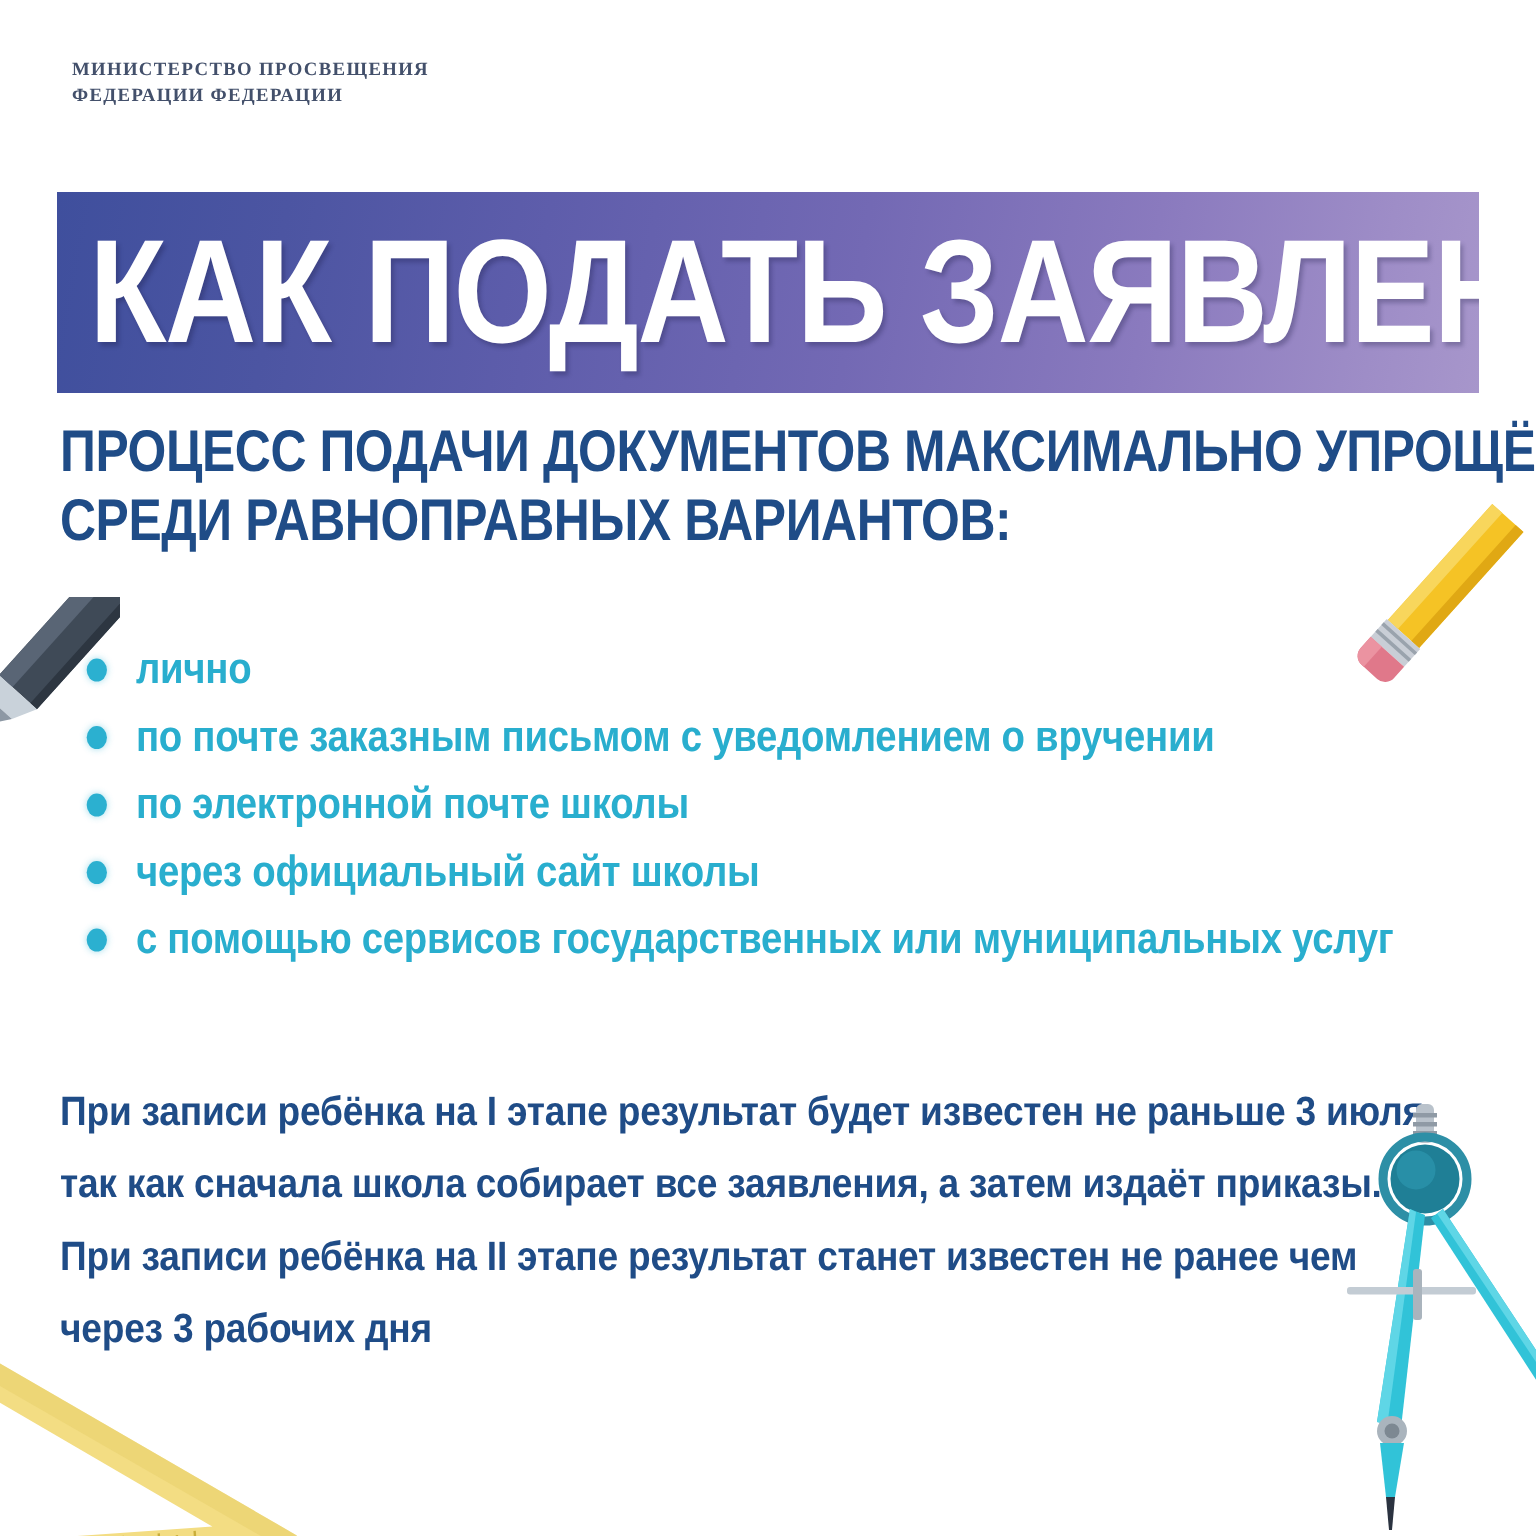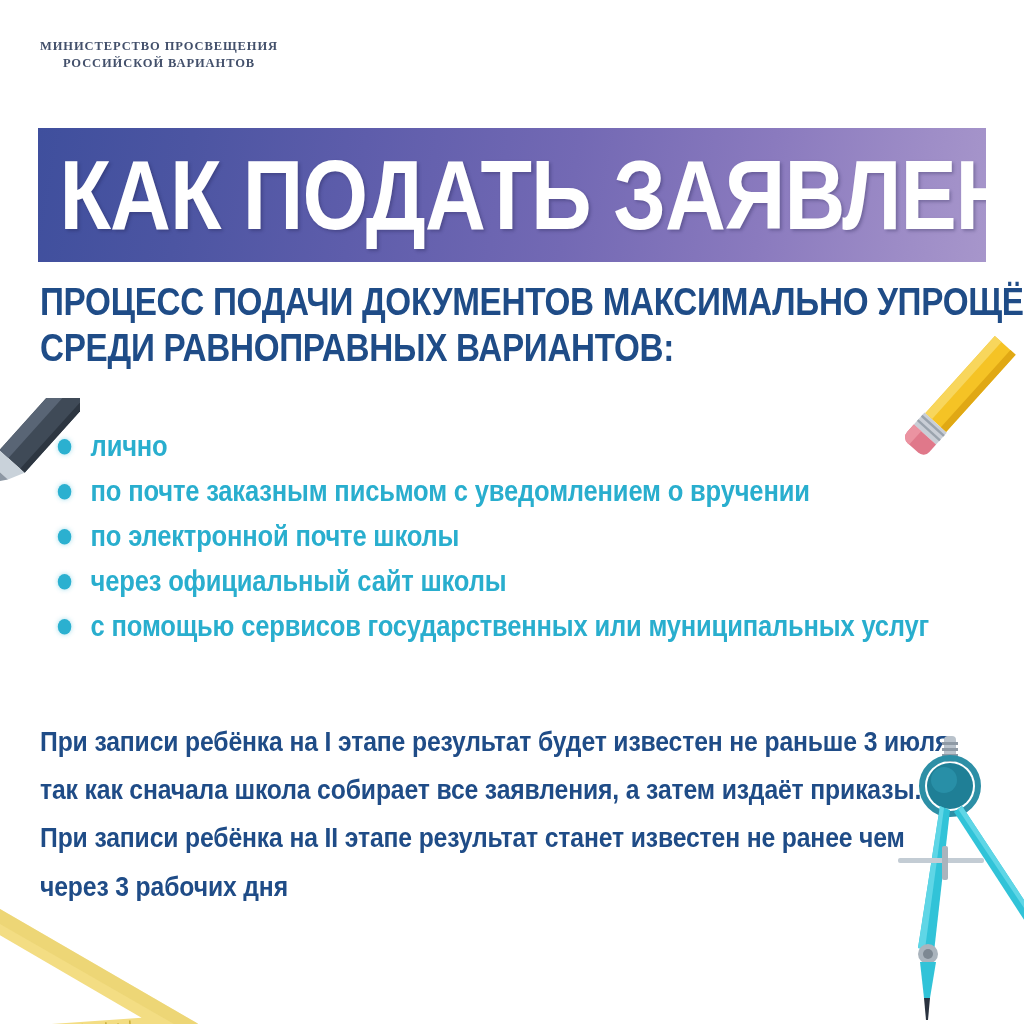--- a/index.html
+++ b/index.html
@@ -14,24 +14,23 @@
     position: relative;
     width: 1024px;
     height: 1024px;
     overflow: hidden;
     background: #ffffff;
   }
 
   
   .ministry-logo {
     position: absolute;
-    left: 34px;
+    left: 48px;
     top: 38px;
     width: 250px;
-    text-align: center;
     font-family: "Liberation Serif", serif;
     font-weight: bold;
     color: #43506b;
     font-size: 12.5px;
     letter-spacing: 0.9px;
     line-height: 1.35;
   }
   .ministry-logo .line {
     display: block;
     white-space: nowrap;
@@ -171,21 +170,21 @@
     height: 300px;
   }
 </style>
 </head>
 <body>
 
 <div id="page">
 
   <div class="ministry-logo">
     <span class="line">МИНИСТЕРСТВО ПРОСВЕЩЕНИЯ</span>
-    <span class="line">РОССИЙСКОЙ ВАРИАНТОВ</span>
+    <span class="line">ФЕДЕРАЦИИ ФЕДЕРАЦИИ</span>
   </div>
 
   <div class="title-banner">
     <div class="title-text">КАК ПОДАТЬ ЗАЯВЛЕНИЕ?</div>
   </div>
 
   <div class="subtitle">
     <span class="line">ПРОЦЕСС ПОДАЧИ ДОКУМЕНТОВ МАКСИМАЛЬНО УПРОЩЁН.</span>
     <span class="line">СРЕДИ РАВНОПРАВНЫХ ВАРИАНТОВ:</span>
   </div>

